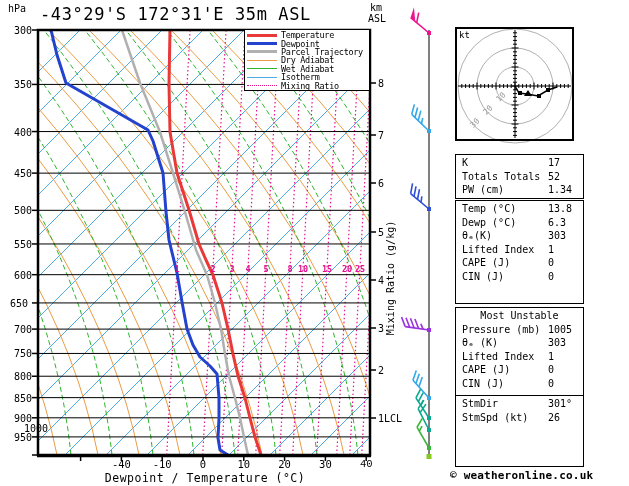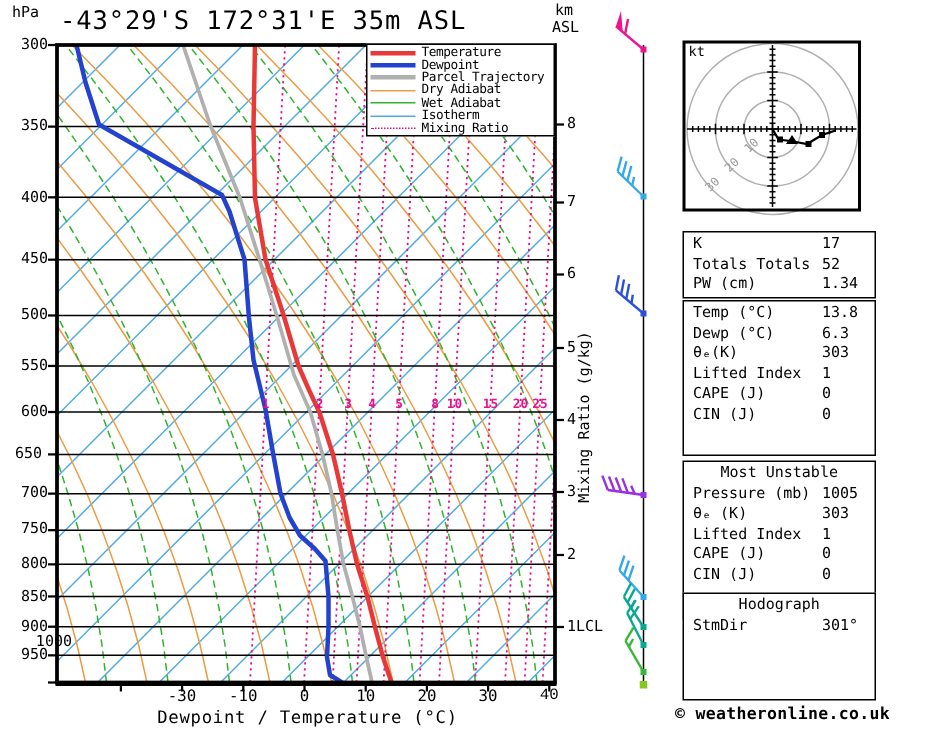--- a/index.html
+++ b/index.html
@@ -336,21 +336,21 @@
       <div class="abs plabel" style="left:6px;top:329.09445576403226px;">700</div>
       <div class="abs plabel" style="left:6px;top:353.4488018726811px;">750</div>
       <div class="abs plabel" style="left:6px;top:376.230771187033px;">800</div>
       <div class="abs plabel" style="left:6px;top:397.63114184275565px;">850</div>
       <div class="abs plabel" style="left:6px;top:417.8079479921093px;">900</div>
       <div class="abs plabel" style="left:6px;top:436.893569326166px;">950</div>
       <div class="abs plabel" style="left:6px;top:428px;margin-left:16px;">1000</div>
     </div>
   <div id="x-tick-labels">
       <div class="abs xlabel-tick" style="left:80.6px;top:472px;margin-top:17px;">-30</div>
-      <div class="abs xlabel-tick" style="left:121.4px;top:458px;">-30</div>
+      <div class="abs xlabel-tick" style="left:121.4px;top:458px;">-40</div>
       <div class="abs xlabel-tick" style="left:162.2px;top:458px;">-10</div>
       <div class="abs xlabel-tick" style="left:203px;top:458px;">0</div>
       <div class="abs xlabel-tick" style="left:243.8px;top:458px;">10</div>
       <div class="abs xlabel-tick" style="left:284.6px;top:458px;">20</div>
       <div class="abs xlabel-tick" style="left:325.4px;top:458px;">30</div>
       <div class="abs xlabel-tick" style="left:366.2px;top:458px;font-family:Liberation Mono, monospace;">40</div>
     </div>
   <div class="abs axis-title" style="left:60px;top:471px;width:290px;text-align:center;">Dewpoint / Temperature (°C)</div>
   <div id="km-labels">
       <div class="abs kmlabel" style="left:378px;top:83px;">8</div>
@@ -460,22 +460,25 @@
         <div class="panel-row" style="line-height:13.6px;">
           <div class="panel-lbl" style="">CAPE (J)</div>
           <div class="panel-val" style="">0</div>
         </div>
         <div class="panel-row" style="line-height:13.6px;">
           <div class="panel-lbl" style="">CIN (J)</div>
           <div class="panel-val" style="">0</div>
         </div>
       </div>
       <div class="panel-box" style="top:395px;height:72px;">
-        <div class="panel-title" style="line-height:13.6px;">Hodograph</div>
         <div class="panel-row" style="line-height:13.6px;">
           <div class="panel-lbl" style="">StmDir</div>
           <div class="panel-val" style="">301°</div>
         </div>
+        <div class="panel-row" style="line-height:13.6px;">
+          <div class="panel-lbl" style="">StmSpd (kt)</div>
+          <div class="panel-val" style="">26</div>
+        </div>
       </div>
     </div>
 
   <div class="abs footer" style="left:450px;top:469px;">© weatheronline.co.uk</div>
 </div>
 
 </body></html>

